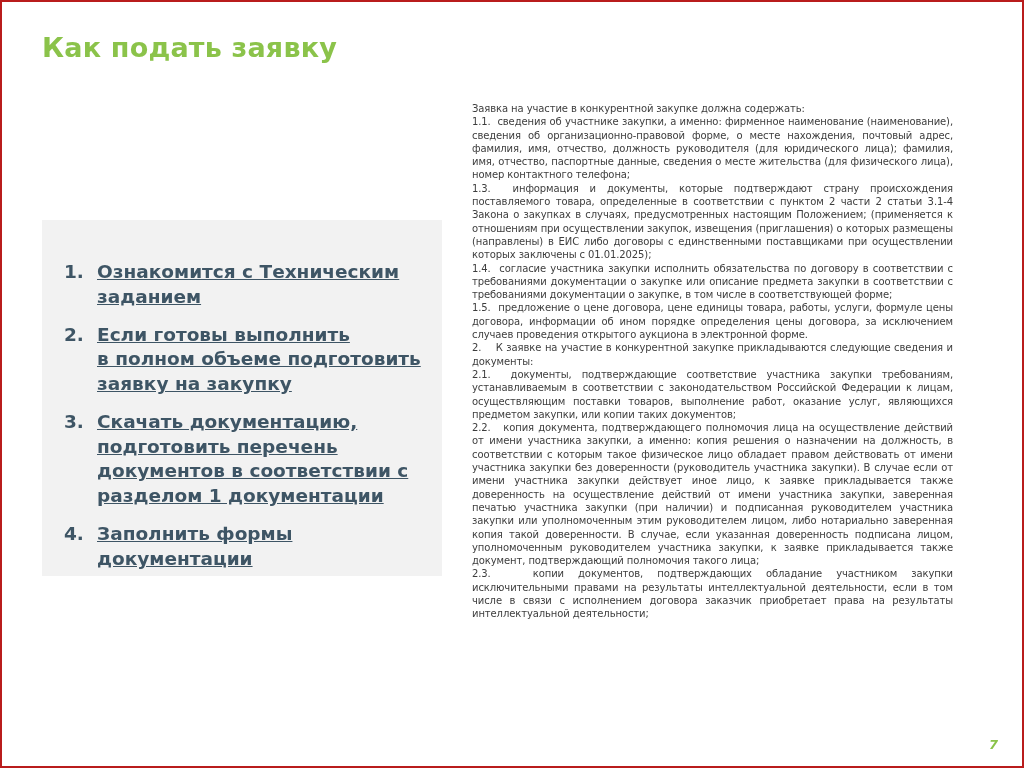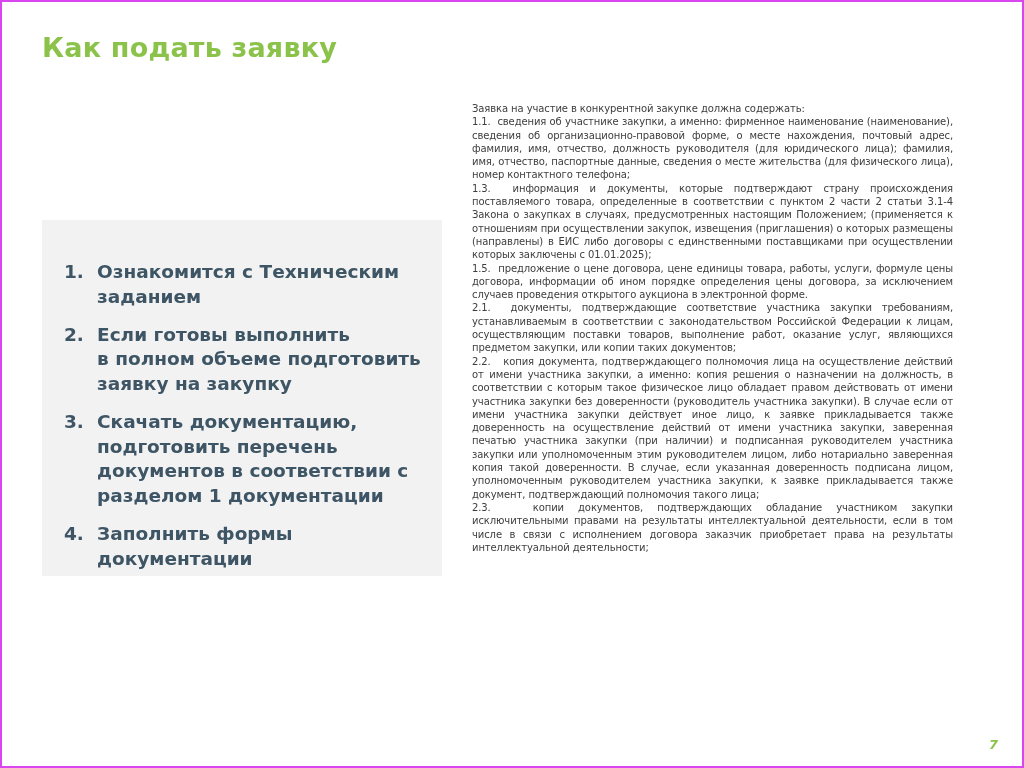--- a/index.html
+++ b/index.html
@@ -4,21 +4,21 @@
 <style>
   * { margin: 0; padding: 0; box-sizing: border-box; }
   html, body { width: 1024px; height: 768px; background: #ffffff; }
   body { font-family: "DejaVu Sans", "Liberation Sans", sans-serif; }
 
   .slide {
     position: relative;
     width: 1024px;
     height: 768px;
     background: #ffffff;
-    border: 2px solid #d946ef;
+    border: 2px solid #b91c1c;
     overflow: hidden;
   }
 
   .page-title {
     position: absolute;
     left: 40px;
     top: 30px;
     font-size: 27px;
     font-weight: bold;
     color: #8bc34a;
@@ -46,20 +46,21 @@
   }
 
   .step-number {
     flex: 0 0 33px;
     color: #3e5565;
   }
 
   .step-text {
     flex: 1;
     white-space: pre-line;
+    text-decoration: underline;
   }
 
   .body-text {
     position: absolute;
     left: 470px;
     top: 100px;
     width: 481px;
     color: #3d3d3d;
     font-size: 10px;
     line-height: 13.3px;
@@ -108,21 +109,23 @@
     <div class="step-item">
       <span class="step-number">4.</span>
       <span class="step-text">Заполнить формы документации</span>
     </div>
   </div>
 
   <div class="body-text">
     <p>Заявка на участие в конкурентной закупке должна содержать:</p>
     <p>1.1.&nbsp;&nbsp;сведения об участнике закупки, а именно: фирменное наименование (наименование), сведения об организационно-правовой форме, о месте нахождения, почтовый адрес, фамилия, имя, отчество, должность руководителя (для юридического лица); фамилия, имя, отчество, паспортные данные, сведения о месте жительства (для физического лица), номер контактного телефона;</p>
     <p>1.3.&nbsp;&nbsp;информация и документы, которые подтверждают страну происхождения поставляемого товара, определенные в соответствии с пунктом 2 части 2 статьи 3.1-4 Закона о закупках  в случаях, предусмотренных настоящим Положением; (применяется к отношениям при осуществлении закупок, извещения (приглашения) о которых размещены (направлены) в ЕИС либо договоры с единственными поставщиками при осуществлении которых заключены с 01.01.2025);</p>
+    <p>1.4.&nbsp;&nbsp;согласие участника закупки исполнить обязательства по договору в соответствии с требованиями документации о закупке или описание предмета закупки в соответствии с требованиями документации о закупке, в том числе в соответствующей форме;</p>
     <p>1.5.&nbsp;&nbsp;предложение о цене договора, цене единицы товара, работы, услуги, формуле цены договора, информации об ином порядке определения цены договора, за исключением случаев проведения открытого аукциона в электронной форме.</p>
+    <p>2.&nbsp;&nbsp;&nbsp;&nbsp;К заявке на участие в конкурентной закупке прикладываются следующие сведения и документы:</p>
     <p>2.1.&nbsp;&nbsp;документы, подтверждающие соответствие участника закупки требованиям, устанавливаемым в соответствии с законодательством Российской Федерации к лицам, осуществляющим поставки товаров, выполнение работ, оказание услуг, являющихся предметом закупки, или копии таких документов;</p>
     <p>2.2.&nbsp;&nbsp;&nbsp;копия документа, подтверждающего полномочия лица на осуществление действий от имени участника закупки, а именно: копия решения о назначении на должность, в соответствии с которым такое физическое лицо обладает правом действовать от имени участника закупки без доверенности (руководитель участника закупки). В случае если от имени участника закупки действует иное лицо, к заявке прикладывается также доверенность на осуществление действий от имени участника закупки, заверенная печатью участника закупки (при наличии) и подписанная руководителем участника закупки или уполномоченным этим руководителем лицом, либо нотариально заверенная копия такой доверенности. В случае, если указанная доверенность подписана лицом, уполномоченным руководителем участника закупки, к заявке прикладывается также документ, подтверждающий полномочия такого лица;</p>
     <p>2.3.&nbsp;&nbsp;&nbsp;копии документов, подтверждающих обладание участником закупки исключительными правами на результаты интеллектуальной деятельности, если в том числе в связи с исполнением договора заказчик приобретает права на результаты интеллектуальной деятельности;</p>
   </div>
 
   <div class="page-number">7</div>
 
 </div>
 
 </body></html>

